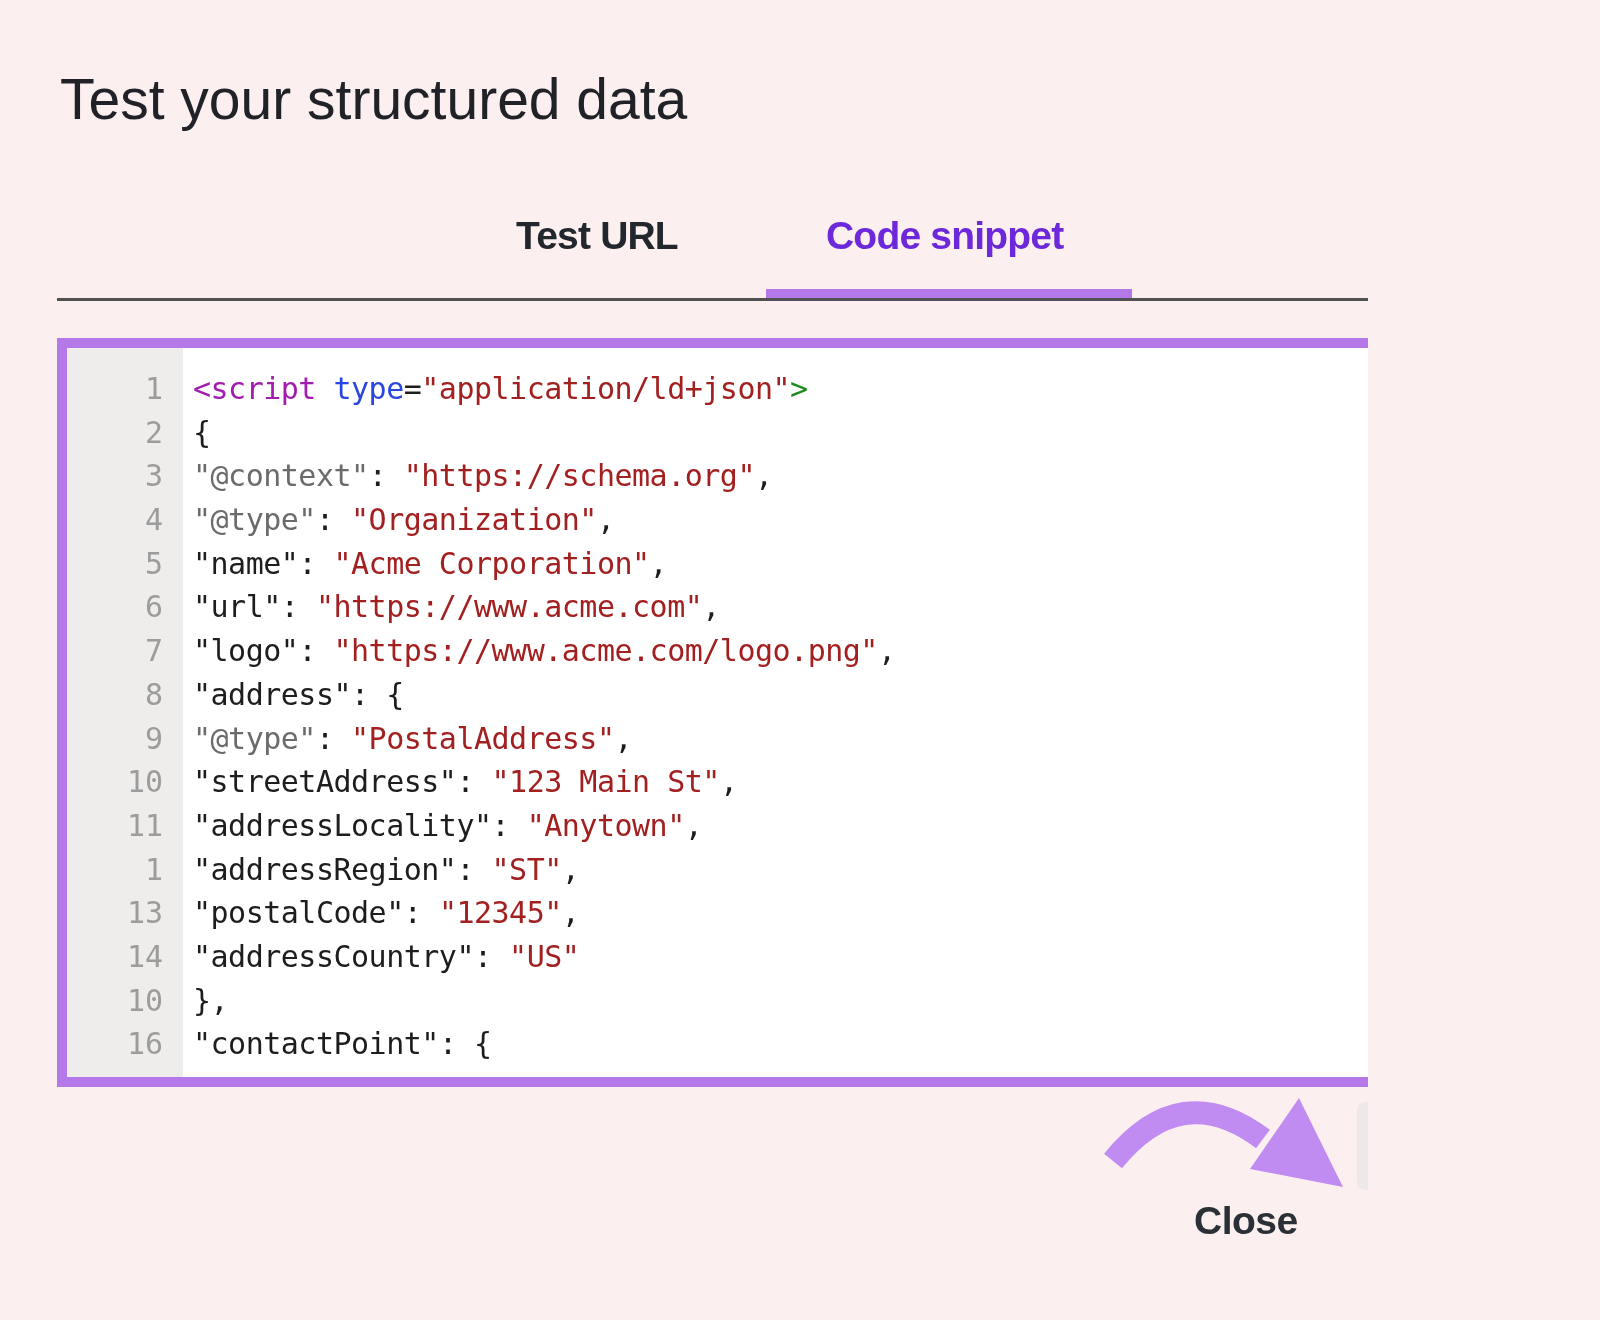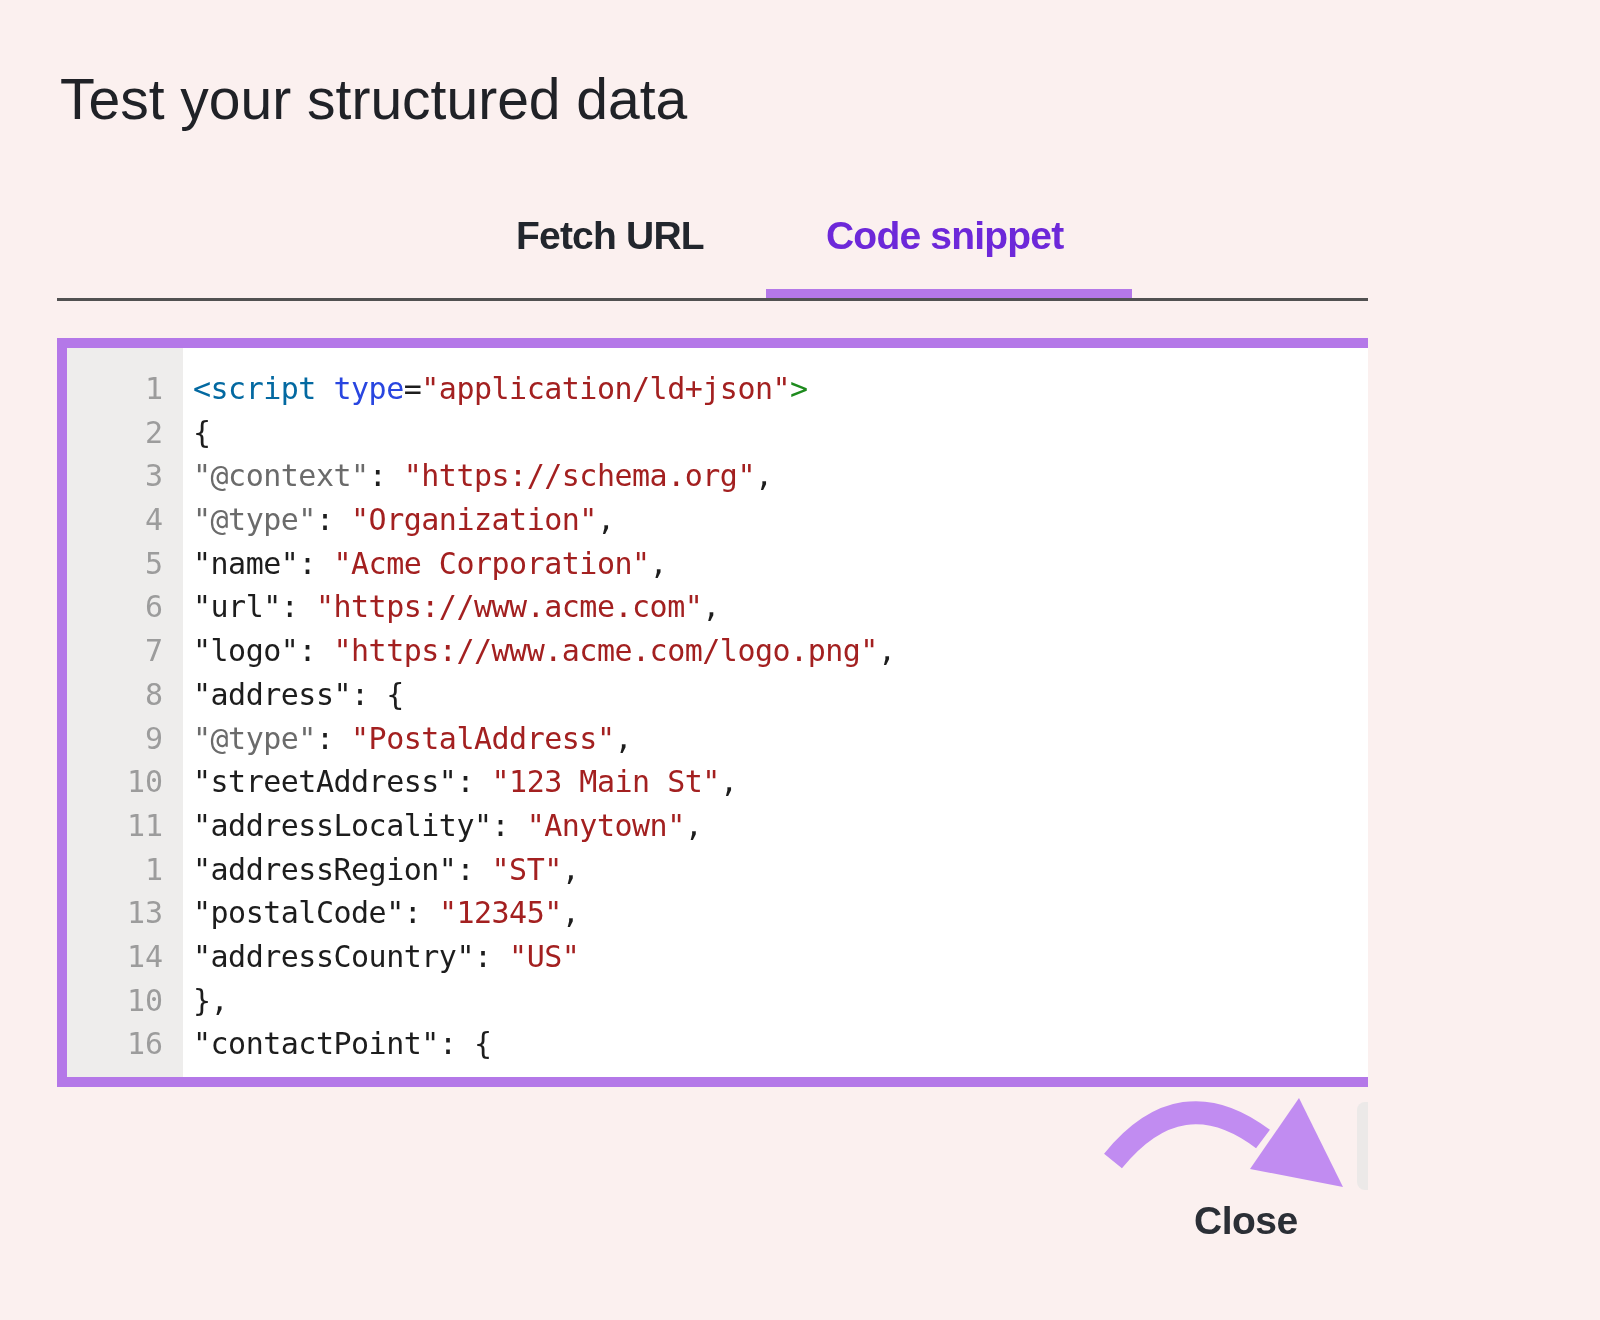--- a/index.html
+++ b/index.html
@@ -143,21 +143,21 @@
     margin-left: 40px;
   }
 </style>
 </head>
 <body>
 
 <div class="stage">
 
   <h1 class="page-title">Test your structured data</h1>
 
-  <div class="tab tab-inactive">Fetch URL</div>
+  <div class="tab tab-inactive">Test URL</div>
   <div class="tab tab-active">Code snippet</div>
   <div class="tab-underline"></div>
   <div class="divider"></div>
 
   <div class="code-box">
     <div class="gutter">
         <div class="ln">1</div>
         <div class="ln">2</div>
         <div class="ln">3</div>
         <div class="ln">4</div>
@@ -168,21 +168,21 @@
         <div class="ln">9</div>
         <div class="ln">10</div>
         <div class="ln">11</div>
         <div class="ln">1</div>
         <div class="ln">13</div>
         <div class="ln">14</div>
         <div class="ln">10</div>
         <div class="ln">16</div>
       </div>
     <div class="code-lines">
-        <div class="cl"><span style="color: #0369a1;">&lt;script </span><span style="color: rgb(41, 70, 224);">type</span><span style="color: rgb(29, 29, 29);">=</span><span style="color: rgb(163, 32, 32);">"application/ld+json"</span><span style="color: rgb(30, 139, 30);">&gt;</span></div>
+        <div class="cl"><span style="color: #a21caf;">&lt;script </span><span style="color: rgb(41, 70, 224);">type</span><span style="color: rgb(29, 29, 29);">=</span><span style="color: rgb(163, 32, 32);">"application/ld+json"</span><span style="color: rgb(30, 139, 30);">&gt;</span></div>
         <div class="cl"><span style="color: rgb(29, 29, 29);">{</span></div>
         <div class="cl"><span style="color: rgb(107, 107, 107);">"@context"</span><span style="color: rgb(29, 29, 29);">: </span><span style="color: rgb(163, 32, 32);">"https://schema.org"</span><span style="color: rgb(29, 29, 29);">,</span></div>
         <div class="cl"><span style="color: rgb(107, 107, 107);">"@type"</span><span style="color: rgb(29, 29, 29);">: </span><span style="color: rgb(163, 32, 32);">"Organization"</span><span style="color: rgb(29, 29, 29);">,</span></div>
         <div class="cl"><span style="color: rgb(29, 29, 29);">"name"</span><span style="color: rgb(29, 29, 29);">: </span><span style="color: rgb(163, 32, 32);">"Acme Corporation"</span><span style="color: rgb(29, 29, 29);">,</span></div>
         <div class="cl"><span style="color: rgb(29, 29, 29);">"url"</span><span style="color: rgb(29, 29, 29);">: </span><span style="color: rgb(163, 32, 32);">"https://www.acme.com"</span><span style="color: rgb(29, 29, 29);">,</span></div>
         <div class="cl"><span style="color: rgb(29, 29, 29);">"logo"</span><span style="color: rgb(29, 29, 29);">: </span><span style="color: rgb(163, 32, 32);">"https://www.acme.com/logo.png"</span><span style="color: rgb(29, 29, 29);">,</span></div>
         <div class="cl"><span style="color: rgb(29, 29, 29);">"address"</span><span style="color: rgb(29, 29, 29);">: {</span></div>
         <div class="cl"><span style="color: rgb(107, 107, 107);">"@type"</span><span style="color: rgb(29, 29, 29);">: </span><span style="color: rgb(163, 32, 32);">"PostalAddress"</span><span style="color: rgb(29, 29, 29);">,</span></div>
         <div class="cl"><span style="color: rgb(29, 29, 29);">"streetAddress"</span><span style="color: rgb(29, 29, 29);">: </span><span style="color: rgb(163, 32, 32);">"123 Main St"</span><span style="color: rgb(29, 29, 29);">,</span></div>
         <div class="cl"><span style="color: rgb(29, 29, 29);">"addressLocality"</span><span style="color: rgb(29, 29, 29);">: </span><span style="color: rgb(163, 32, 32);">"Anytown"</span><span style="color: rgb(29, 29, 29);">,</span></div>

